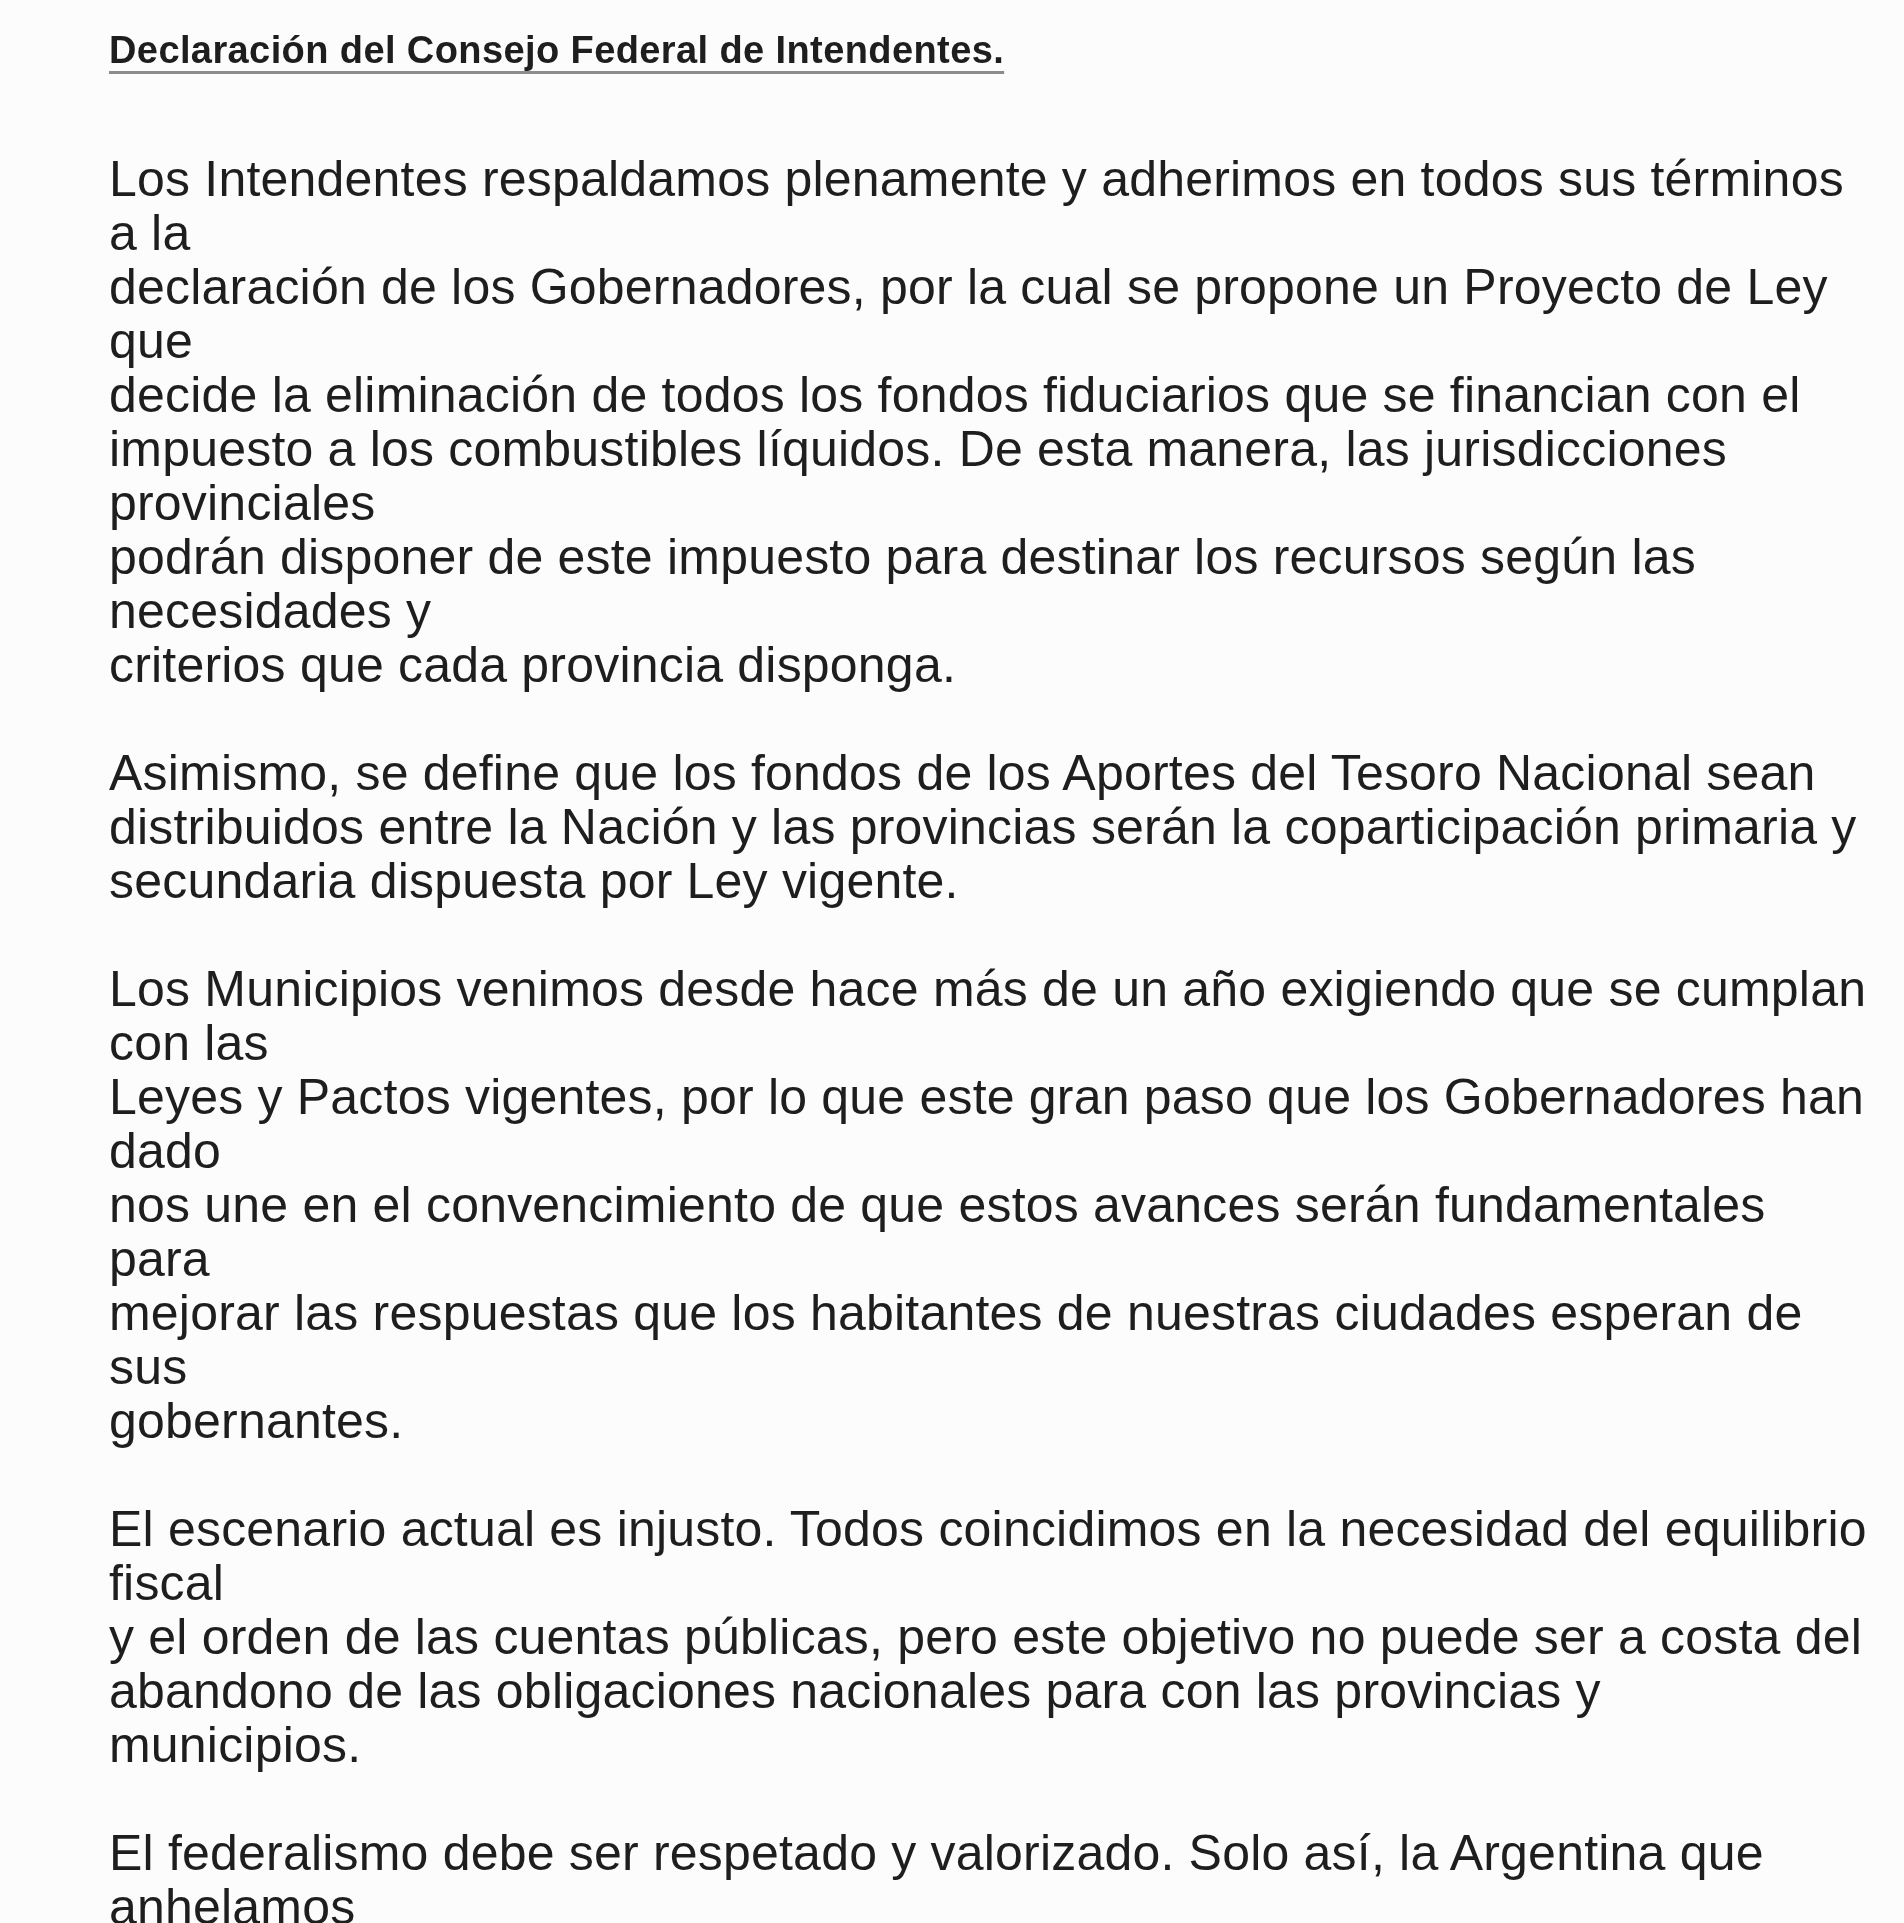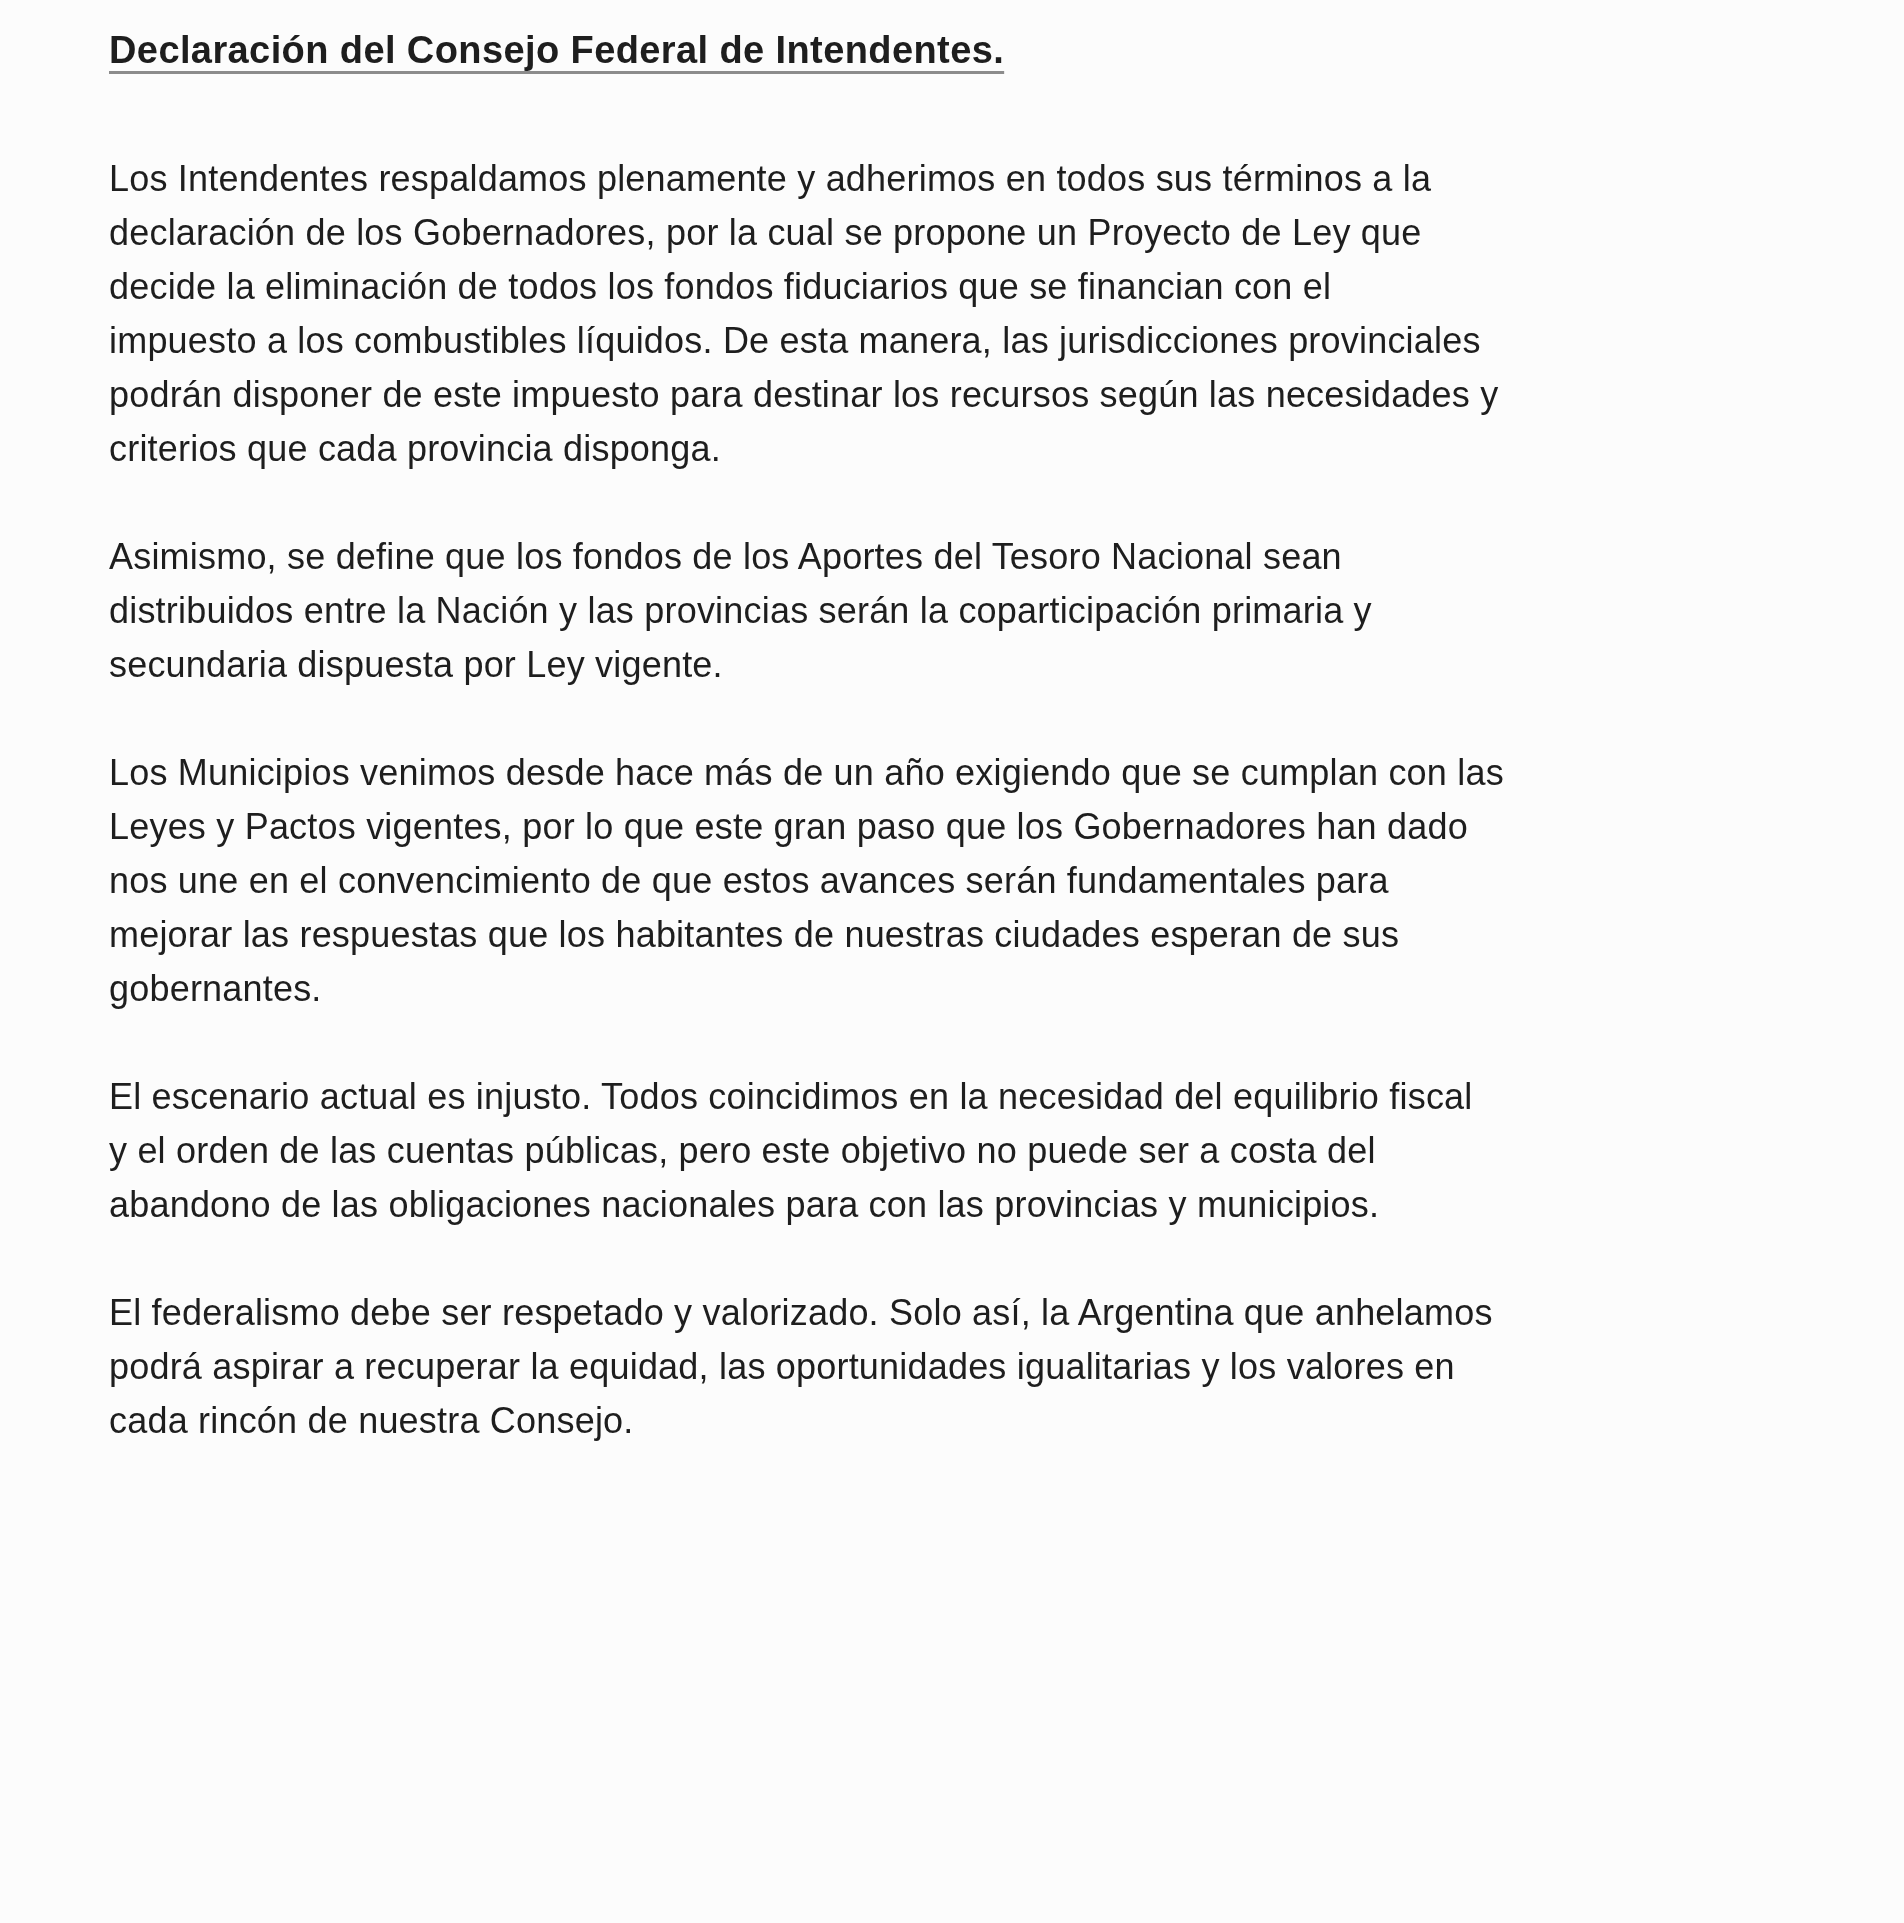--- a/index.html
+++ b/index.html
@@ -29,21 +29,21 @@
     letter-spacing: 0.4px;
     margin-bottom: 75px;
   }
   .doc-title span {
     text-decoration: underline;
     text-decoration-color: var(--underline-color);
     text-decoration-thickness: 3px;
     text-underline-offset: 7.5px;
   }
   .doc-body p {
-    font-size: 36px;
+    font-size: 50px;
     line-height: 54px;
     letter-spacing: 0.2px;
     white-space: pre-line;
     margin-bottom: 54px;
     max-width: 1758px;
   }
 </style>
 </head>
 <body>
 

